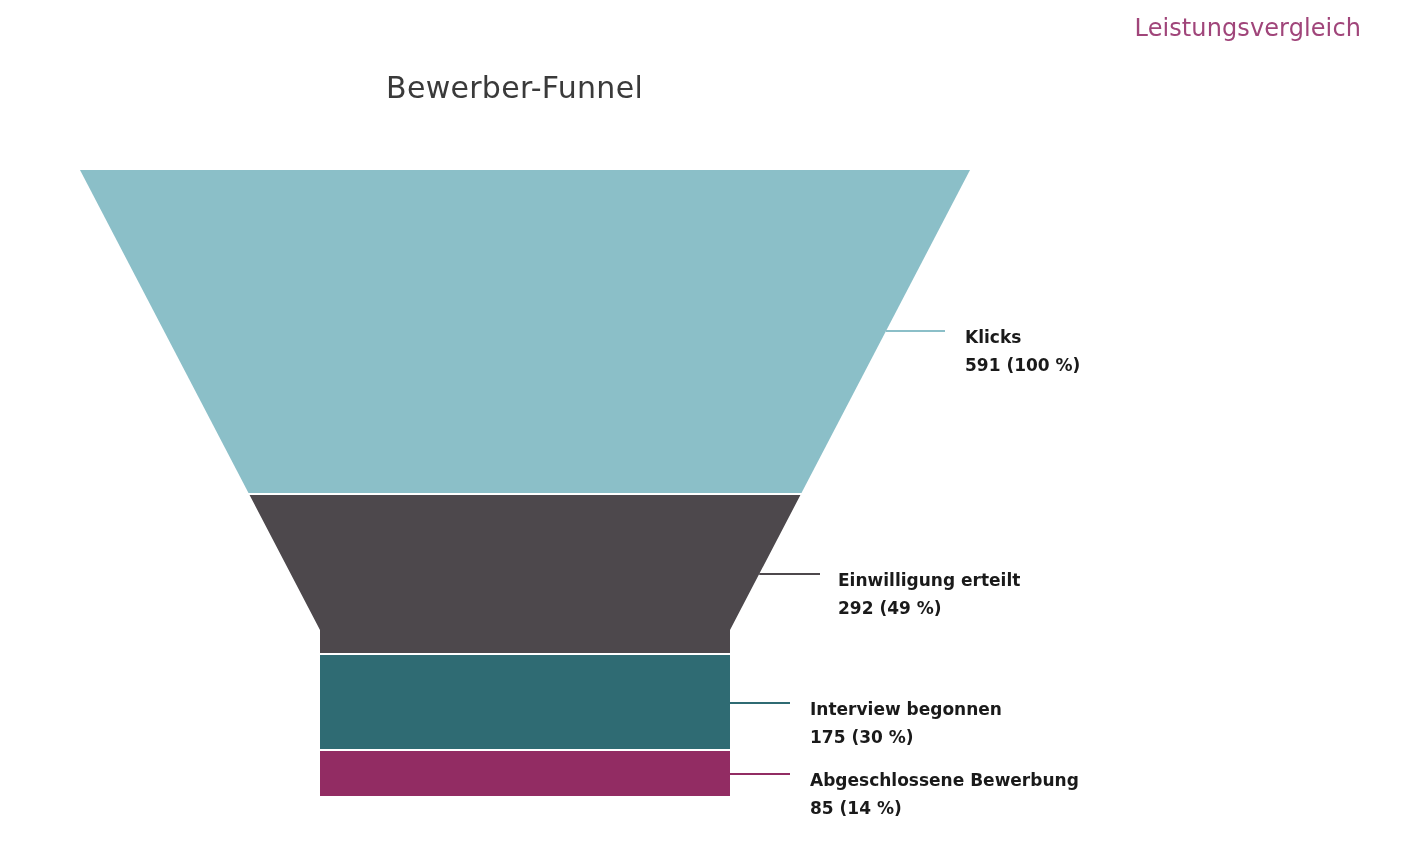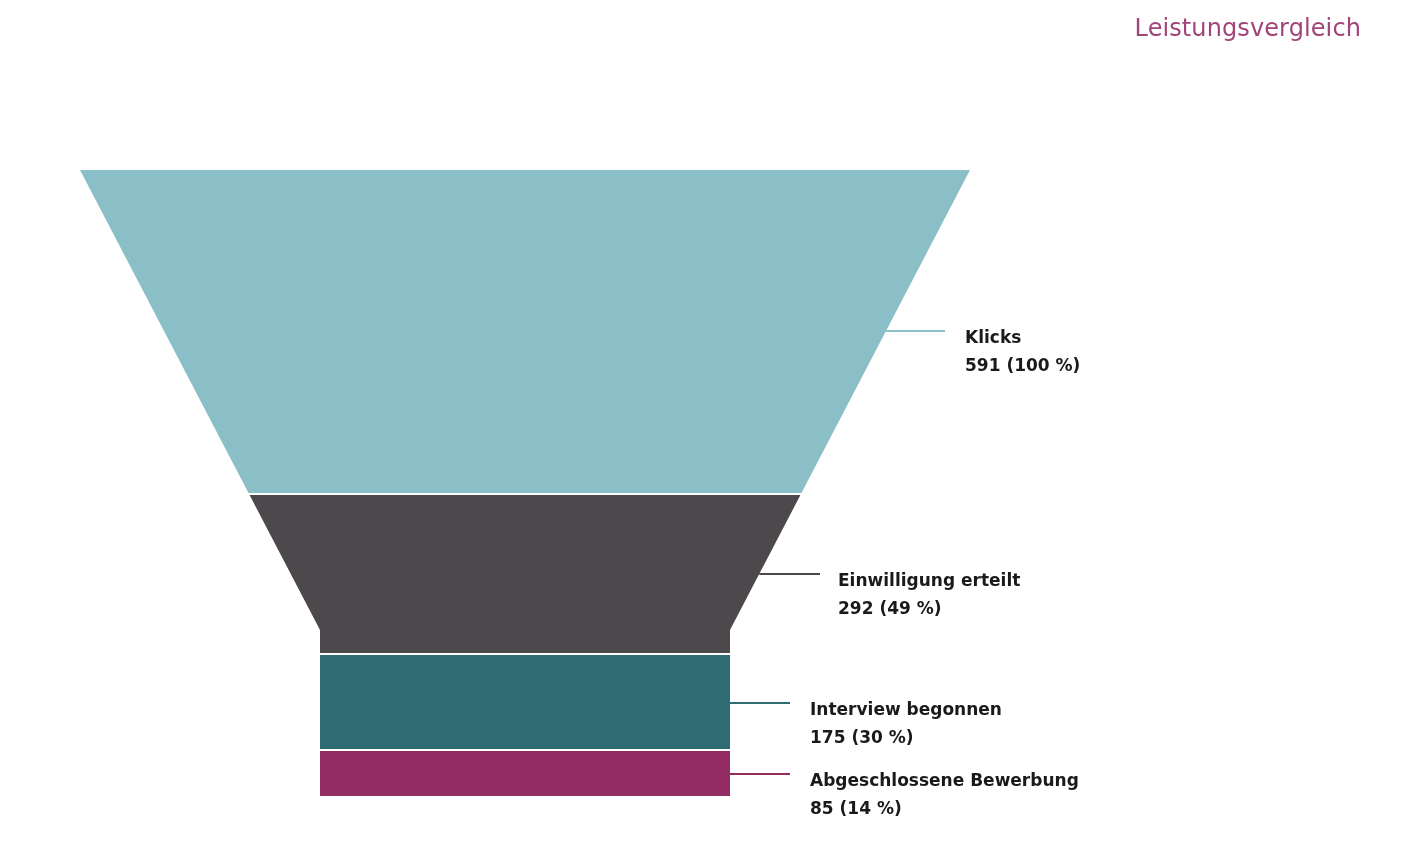--- a/index.html
+++ b/index.html
@@ -47,20 +47,21 @@
       font-size: 17px;
       font-weight: bold;
       fill: #1a1a1a;
     }
   </style>
 </head>
 <body>
 
 <div class="page">
   <a class="top-link">Leistungsvergleich</a>
+  <div class="chart-title">Bewerber-Funnel</div>
 
   <svg class="funnel" width="1406" height="866" viewBox="0 0 1406 866" xmlns="http://www.w3.org/2000/svg">
     <g id="segments">
         <polygon points="80,170 970,170 801.4782608695652,493 248.5217391304348,493" fill="#8bbfc8"></polygon>
         <polygon points="249.56521739130437,495 800.4347826086956,495 730,630 730,653 320,653 320,630" fill="#4d484c"></polygon>
         <polygon points="320,655 730,655 730,749 320,749" fill="#2f6b73"></polygon>
         <polygon points="320,751 730,751 730,796 320,796" fill="#922c63"></polygon>
       </g>
     <g id="connectors">
         <line x1="886" y1="331" x2="945" y2="331" stroke="#8bbfc8" stroke-width="2"></line>

